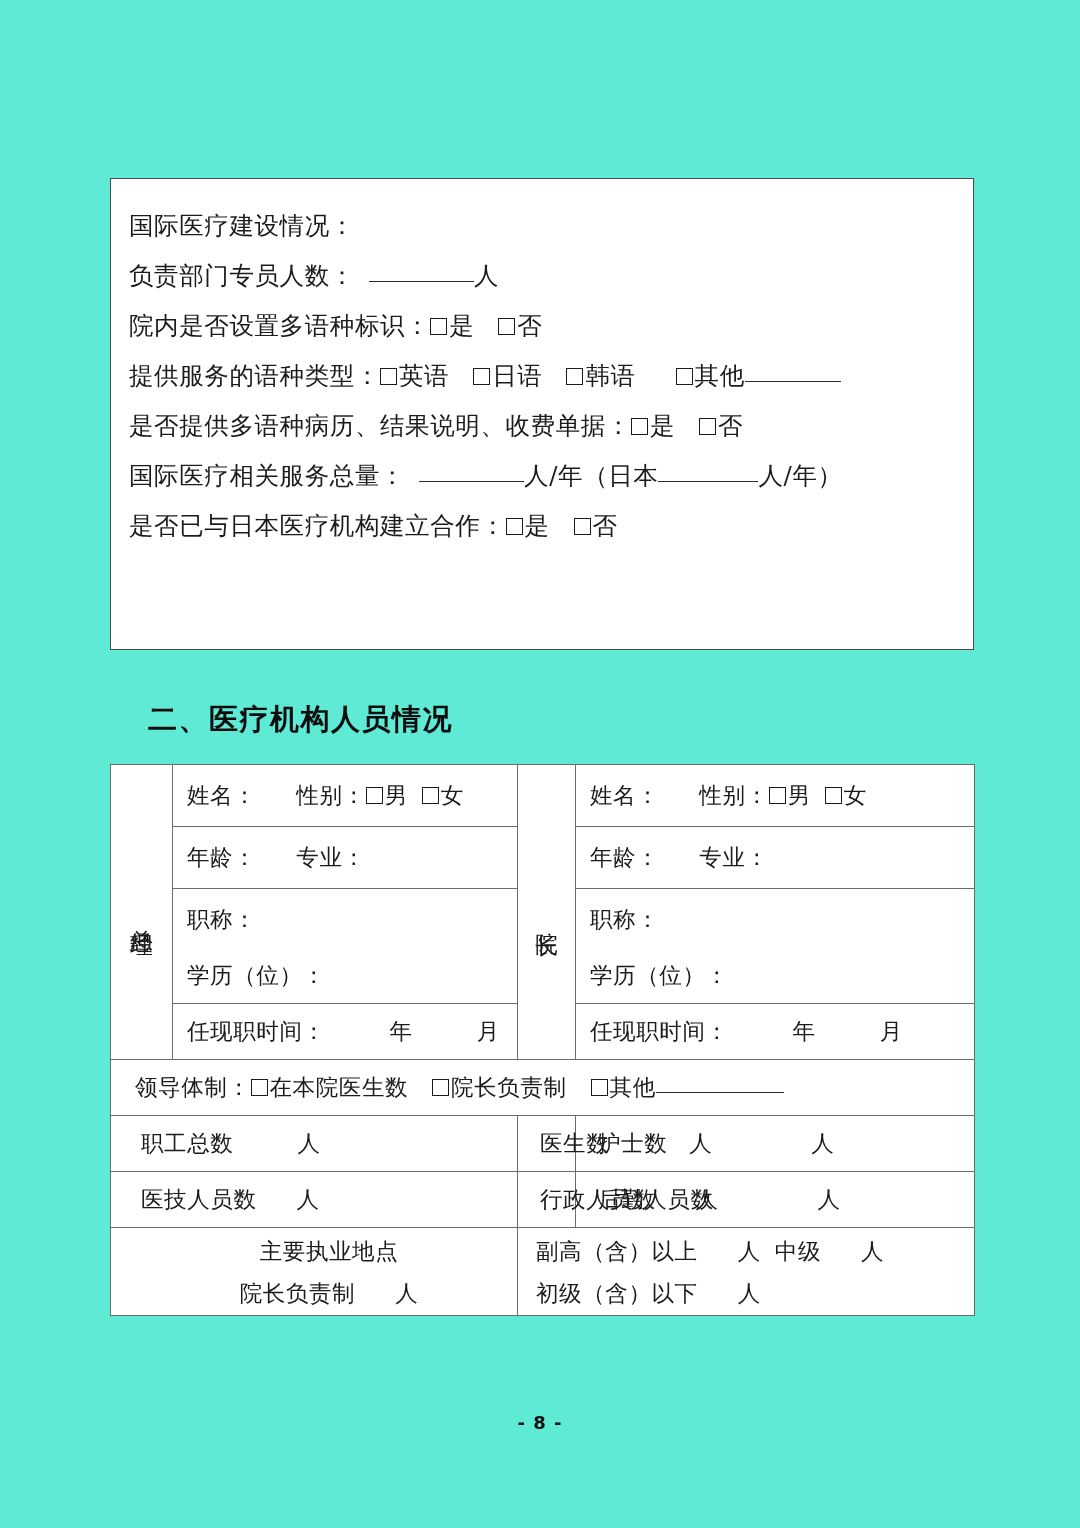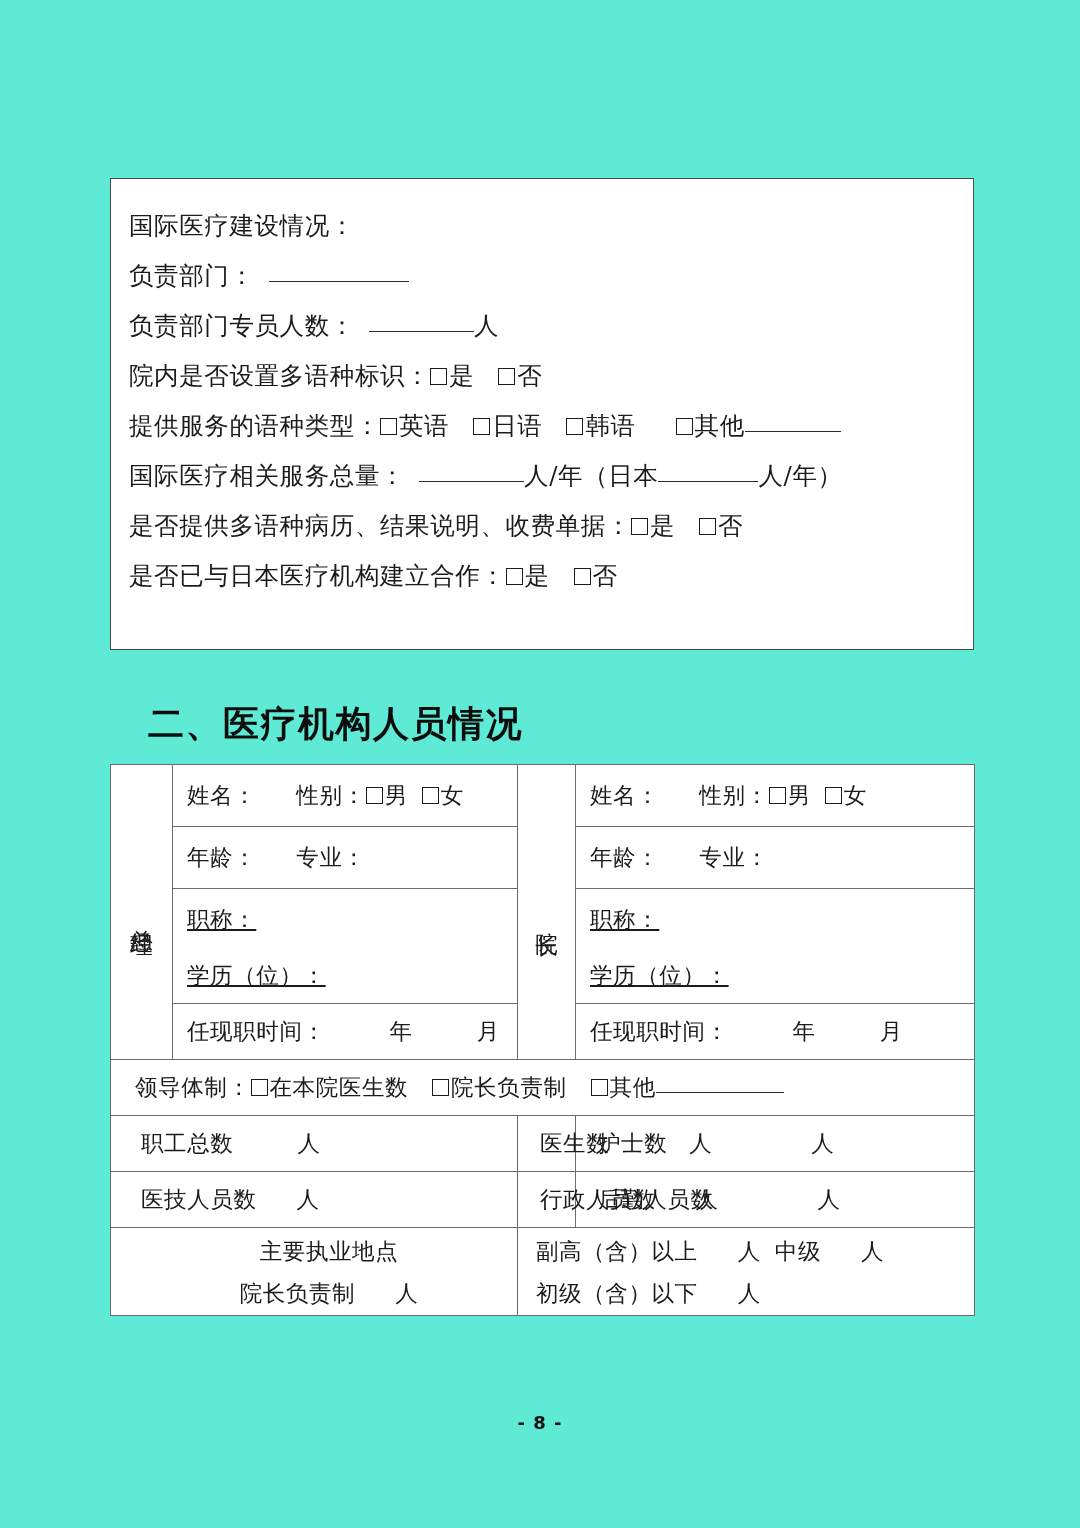--- a/index.html
+++ b/index.html
@@ -70,21 +70,21 @@
   .sp-sm { display: inline-block; width: 14px; }
   .sp-md { display: inline-block; width: 24px; }
   .sp-lg { display: inline-block; width: 40px; }
 
   
   .heading {
     position: absolute;
     left: 148px;
     top: 700px;
     font-family: "DejaVu Sans", "Liberation Sans", sans-serif;
-    font-size: 36px;
+    font-size: 29px;
     font-weight: bold;
     letter-spacing: 1.5px;
     color: #0d0d0d;
   }
 
   
   .tbl2 {
     position: absolute;
     left: 110px;
     top: 764px;
@@ -120,21 +120,21 @@
   .r-title{ height: 114px; }
   .r-time { height: 56px; font-family: Liberation Mono, monospace; }
   .r-lead { height: 56px; }
   .r-cnt  { height: 56px; }
   .r-last { height: 88px; }
   .lead-cell { padding-left: 24px !important; font-size: 22.5px; }
   .cnt-cell  { padding-left: 30px !important; }
   .last-cellL{ padding-left: 30px !important; line-height: 42px; text-align: center; }
   .last-cellR{ padding-left: 18px !important; line-height: 42px; }
 
-  .title-stack { line-height: 56px; padding: 2px 0 0 0; text-decoration: underline; }
+  .title-stack { line-height: 56px; padding: 2px 0 0 0; }
 
   
   .pagenum {
     position: absolute;
     left: 0;
     top: 1412px;
     width: 1080px;
     text-align: center;
     font-family: "DejaVu Sans", "Liberation Sans", sans-serif;
     font-size: 18px;
@@ -148,43 +148,40 @@
 
 <div class="page">
 
   <div class="box1">
     <div class="box1-inner">
 
       <div class="frow">
         <span>国际医疗建设情况：</span>
       </div>
 
-      <div class="frow">
-        <span>负责部门：</span><span class="sp-sm"></span><span class="ul ul-w140"></span>
-      </div>
 
       <div class="frow">
         <span>负责部门专员人数：</span><span class="sp-sm"></span><span class="ul ul-w105"></span><span>人</span>
       </div>
 
       <div class="frow">
         <span>院内是否设置多语种标识：</span><span class="cb"></span><span>是</span><span class="sp-md"></span><span class="cb"></span><span>否</span>
       </div>
 
 
       <div class="frow">
         <span>提供服务的语种类型：</span><span class="cb"></span><span>英语</span><span class="sp-md"></span><span class="cb"></span><span>日语</span><span class="sp-md"></span><span class="cb"></span><span>韩语</span><span class="sp-lg"></span><span class="cb"></span><span>其他</span><span class="ul ul-w96"></span>
       </div>
 
       <div class="frow">
+        <span>是否提供多语种病历、结果说明、收费单据：</span><span class="cb"></span><span>是</span><span class="sp-md"></span><span class="cb"></span><span>否</span>
+      </div>
+
+      <div class="frow">
         <span>国际医疗相关服务总量：</span><span class="sp-sm"></span><span class="ul ul-w105"></span><span>人/年（日本</span><span class="ul ul-w100"></span><span>人/年）</span>
-      </div>
-
-      <div class="frow">
-        <span>是否提供多语种病历、结果说明、收费单据：</span><span class="cb"></span><span>是</span><span class="sp-md"></span><span class="cb"></span><span>否</span>
       </div>
 
       <div class="frow">
         <span>是否已与日本医疗机构建立合作：</span><span class="cb"></span><span>是</span><span class="sp-md"></span><span class="cb"></span><span>否</span>
       </div>
 
     </div>
   </div>
 
   <div class="heading">二、医疗机构人员情况</div>

